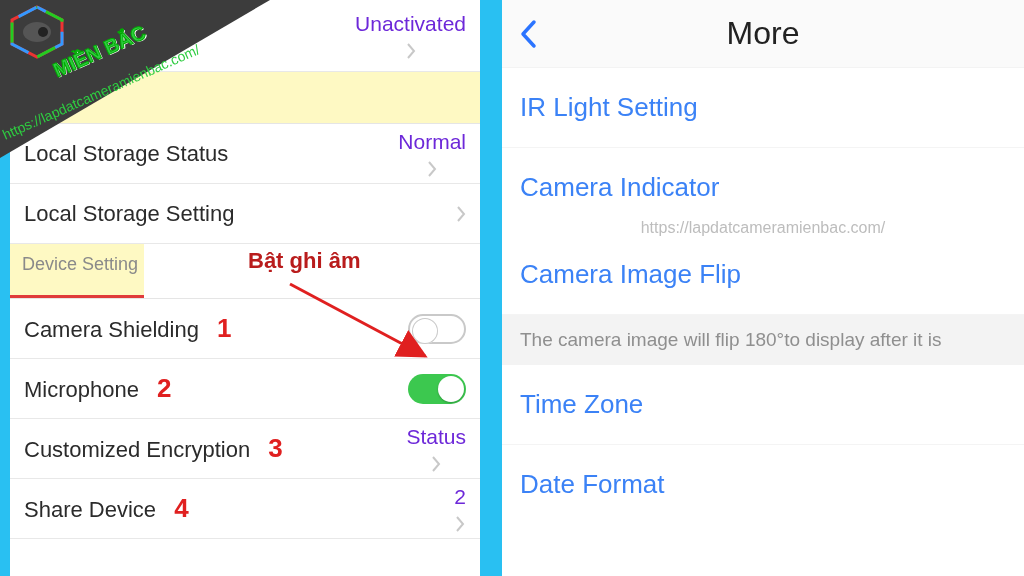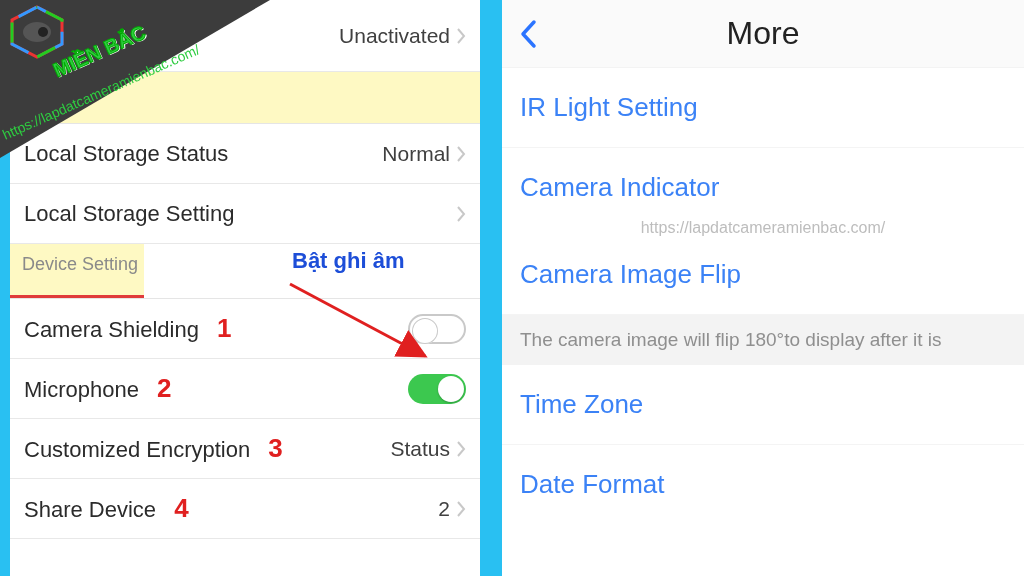--- a/index.html
+++ b/index.html
@@ -6,21 +6,21 @@
   html, body { width: 1024px; height: 576px; font-family: -apple-system, "Helvetica Neue", Arial, sans-serif; overflow: hidden; background: #fff; }
   .stage { position: relative; width: 1024px; height: 576px; }
 
   
   .blue-strip-l { position: absolute; left: 0; top: 0; width: 10px; height: 100%; background: #29c0f2; }
 
   
   .left-panel { position: absolute; left: 10px; top: 0; width: 470px; height: 100%; background: #fff; }
   .row { display: flex; align-items: center; justify-content: space-between; padding: 0 14px; height: 60px; border-bottom: 1px solid #e8e8e8; }
   .row .label { font-size: 22px; color: #2b2b2b; }
-  .row .value { display: flex; align-items: center; gap: 6px; font-size: 21px; color: #404040; }
+  .row .value { display: flex; align-items: center; gap: 6px; font-size: 21px; color: #6d28d9; flex-direction: column; }
   .section-hdr { background: #fef9c3; color: #8a8a8a; font-size: 18px; padding: 10px 14px 20px 12px; border-bottom: 1px solid #e5e5e5; }
   .section-hdr.active { border-bottom: 3px solid #e03b3b; }
   .chev { display: inline-block; }
   .chev svg { display: block; }
 
   .first-row { height: 72px; }
 
   .num { color: #e02020; font-weight: 700; font-size: 26px; margin-left: 12px; }
 
   
@@ -32,21 +32,21 @@
   .toggle.on .knob { right: 2px; box-shadow: 0 1px 2px rgba(0,0,0,.25); }
 
   
   .wm { position: absolute; left: 0; top: 0; width: 320px; height: 170px; z-index: 50; pointer-events: none; }
   .wm svg { position: absolute; left: 0; top: 0; }
   .wm .mienbac { position:absolute; left:50px; top:40px; transform: rotate(-24deg); font-weight:900; font-size:20px; color:#2ecc40; -webkit-text-stroke:1px #0a0; text-shadow:1px 1px 0 #fff; }
   .wm .url { position:absolute; left:-6px; top:84px; transform: rotate(-24deg); font-size:14px; color:#2ecc40; }
   .wm .hex { position:absolute; left:6px; top:4px; }
 
   
-  .anno-label { position: absolute; left: 248px; top: 248px; font-size: 22px; font-weight: 700; color: #1d4ed8; z-index: 45; margin-left: 44px; }
+  .anno-label { position: absolute; left: 248px; top: 248px; font-size: 22px; font-weight: 700; color: #b91c1c; z-index: 45; }
   .arrow { position: absolute; left: 280px; top: 278px; z-index: 44; }
 
   
   .blue-strip-c { position: absolute; left: 480px; top: 0; width: 22px; height: 100%; background: #29c0f2; }
 
   
   .right-panel { position: absolute; left: 502px; top: 0; right: 0; height: 100%; background: #fff; }
   .r-header { position: relative; height: 68px; display:flex; align-items:center; justify-content:center; border-bottom:1px solid #f3f3f3; background:#fafafa; }
   .r-header .title { font-size: 32px; font-weight: 400; color: #222; }
   .back { position:absolute; left:16px; top:18px; }

